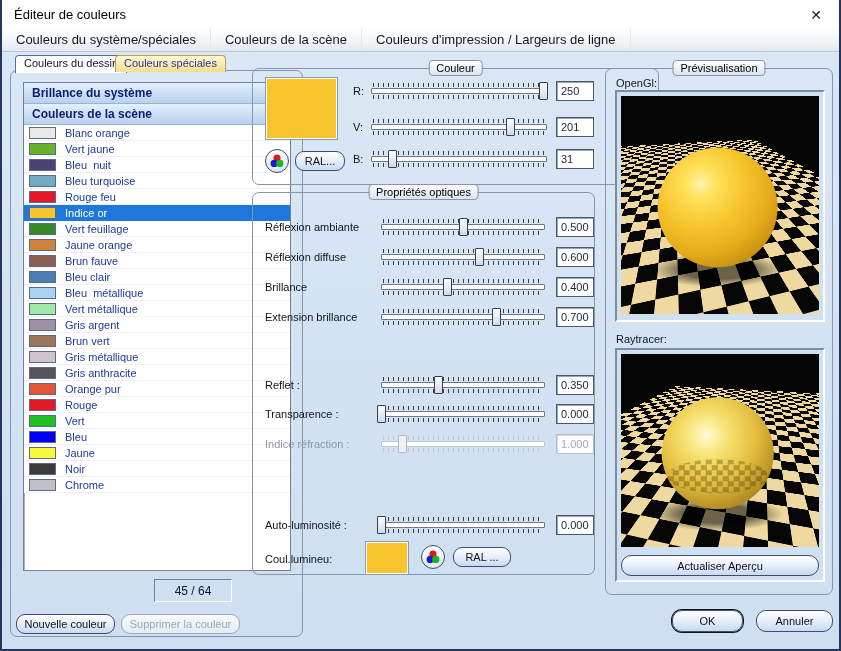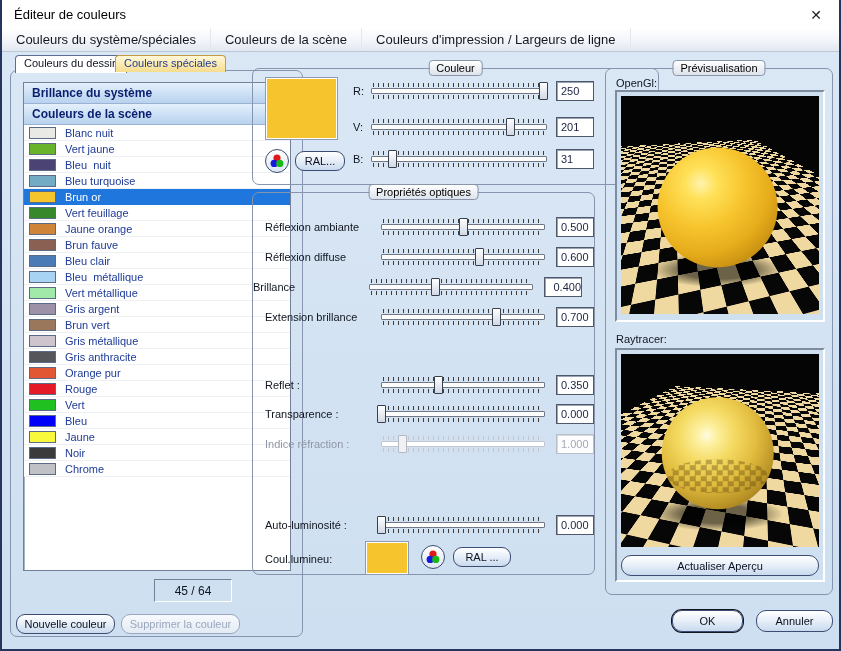--- a/index.html
+++ b/index.html
@@ -152,37 +152,41 @@
           <span class="chev-btn">
             <svg width="11" height="12" viewBox="0 0 11 12">
                 <polyline points="1,5 5.5,1 10,5" fill="none" stroke="#0a1f70" stroke-width="1.6"></polyline>
                 <polyline points="1,10 5.5,6 10,10" fill="none" stroke="#0a1f70" stroke-width="1.6"></polyline>
               </svg>
           </span>
         </div>
         <div id="color-list-rows">
             <div class="color-row">
               <span class="sw" style="background: rgb(233, 233, 230);"></span>
-              <span class="row-label">Blanc nuit</span>
+              <span class="row-label">Blanc orange</span>
             </div>
             <div class="color-row">
               <span class="sw" style="background: rgb(105, 179, 43);"></span>
               <span class="row-label">Vert jaune</span>
             </div>
             <div class="color-row">
               <span class="sw" style="background: rgb(74, 67, 116);"></span>
               <span class="row-label">Bleu  nuit</span>
             </div>
             <div class="color-row">
               <span class="sw" style="background: rgb(116, 171, 196);"></span>
               <span class="row-label">Bleu turquoise</span>
             </div>
+            <div class="color-row">
+              <span class="sw" style="background: rgb(229, 25, 42);"></span>
+              <span class="row-label">Rouge feu</span>
+            </div>
             <div class="color-row selected">
               <span class="sw" style="background: rgb(246, 196, 45);"></span>
-              <span class="row-label">Brun or</span>
+              <span class="row-label">Indice or</span>
             </div>
             <div class="color-row">
               <span class="sw" style="background: rgb(55, 135, 43);"></span>
               <span class="row-label">Vert feuillage</span>
             </div>
             <div class="color-row">
               <span class="sw" style="background: rgb(206, 132, 57);"></span>
               <span class="row-label">Jaune orange</span>
             </div>
             <div class="color-row">
@@ -315,21 +319,21 @@
         <div class="srow" style="left: 12px; top: 54px; width: 329px;">
           <span class="slabel" style="left: 0px;">Réflexion diffuse</span>
           <div class="slider" style="left: 116px; width: 164px;">
             <div class="ticks t"></div>
             <div class="groove"></div>
             <div class="ticks b"></div>
             <div class="thumb" style="left: calc(60% - 4px);"></div>
           </div>
           <span class="vbox" style="left: 291px;">0.600</span>
         </div>
-        <div class="srow" style="left: 0; top: 84px; width: 329px; text-align: right;">
+        <div class="srow" style="left: 12px; top: 84px; width: 329px;">
           <span class="slabel" style="left: 0px;">Brillance</span>
           <div class="slider" style="left: 116px; width: 164px;">
             <div class="ticks t"></div>
             <div class="groove"></div>
             <div class="ticks b"></div>
             <div class="thumb" style="left: calc(40% - 4px);"></div>
           </div>
           <span class="vbox" style="left: 291px;">0.400</span>
         </div>
         <div class="srow" style="left: 12px; top: 114px; width: 329px;">

